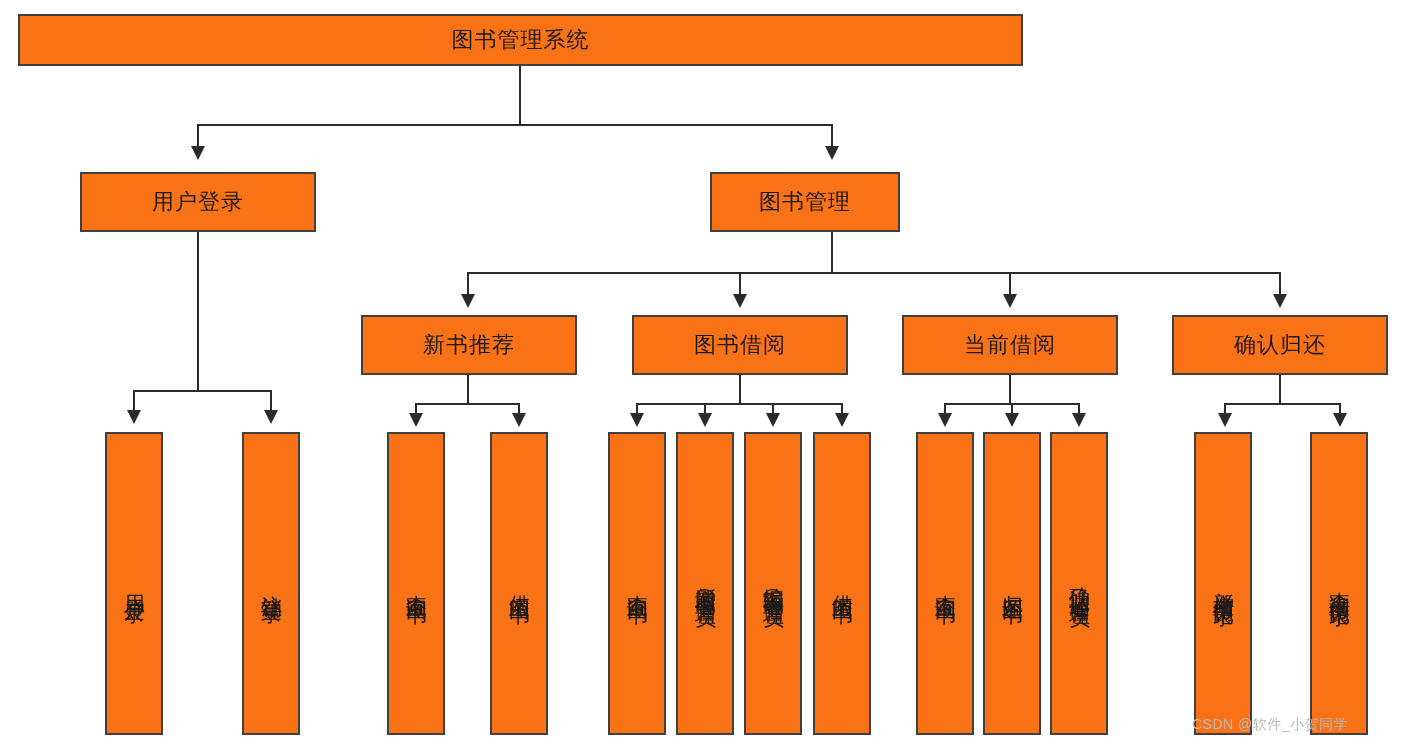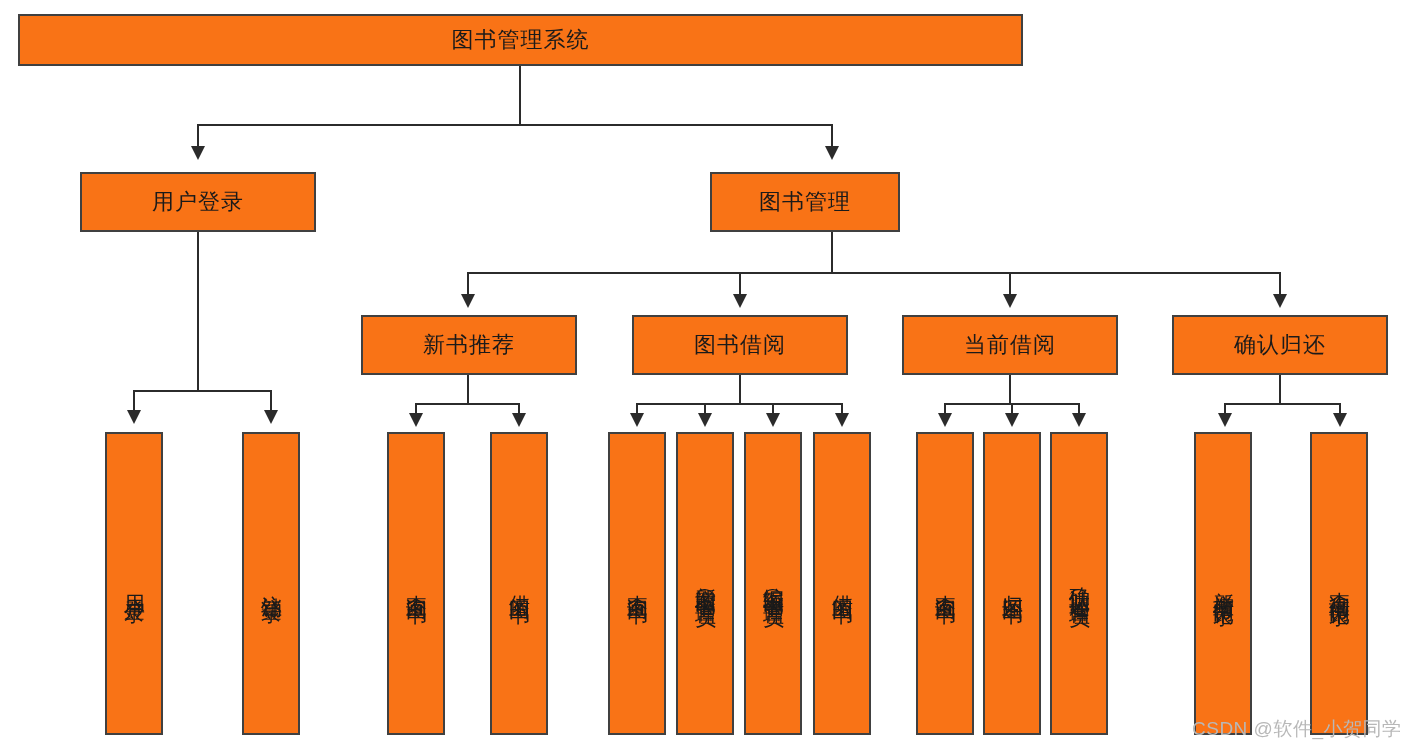--- a/index.html
+++ b/index.html
@@ -56,21 +56,21 @@
     position: absolute;
     width: 0;
     height: 0;
     border-left: 7px solid transparent;
     border-right: 7px solid transparent;
     border-top: 14px solid #2b2b2b;
   }
   #watermark {
     position: absolute;
     color: #b8b8b8;
-    font-size: 19px;
+    font-size: 14px;
     white-space: nowrap;
     letter-spacing: 0.5px;
     pointer-events: none;
   }
 </style>
 </head>
 <body>
 
 <div id="canvas">
 

